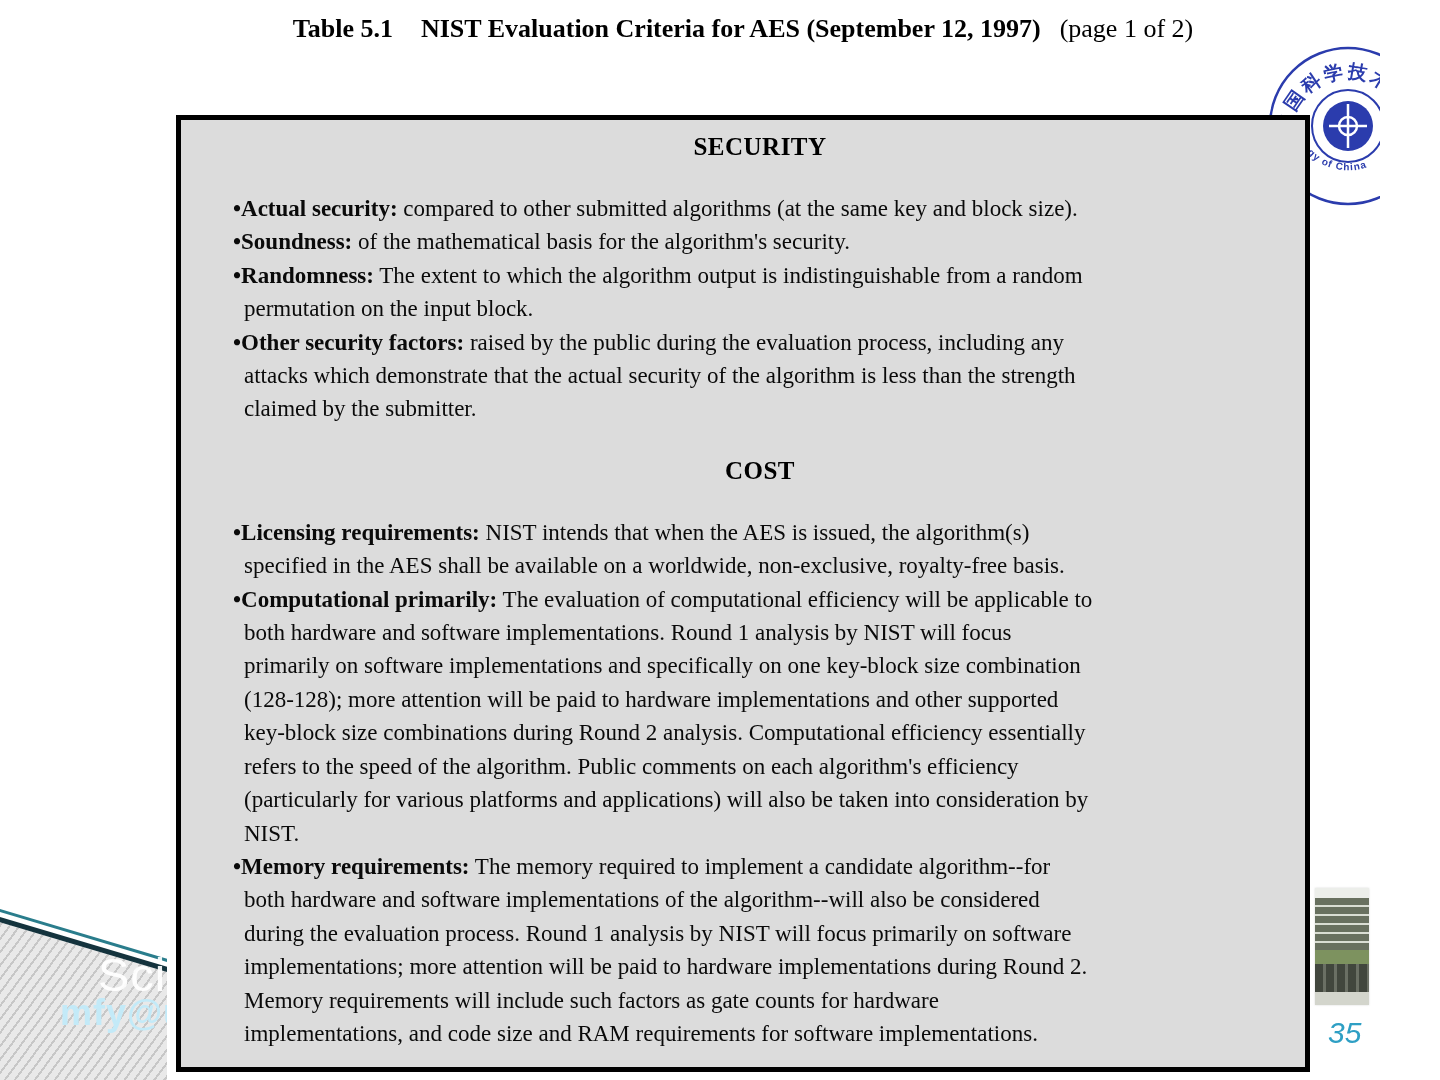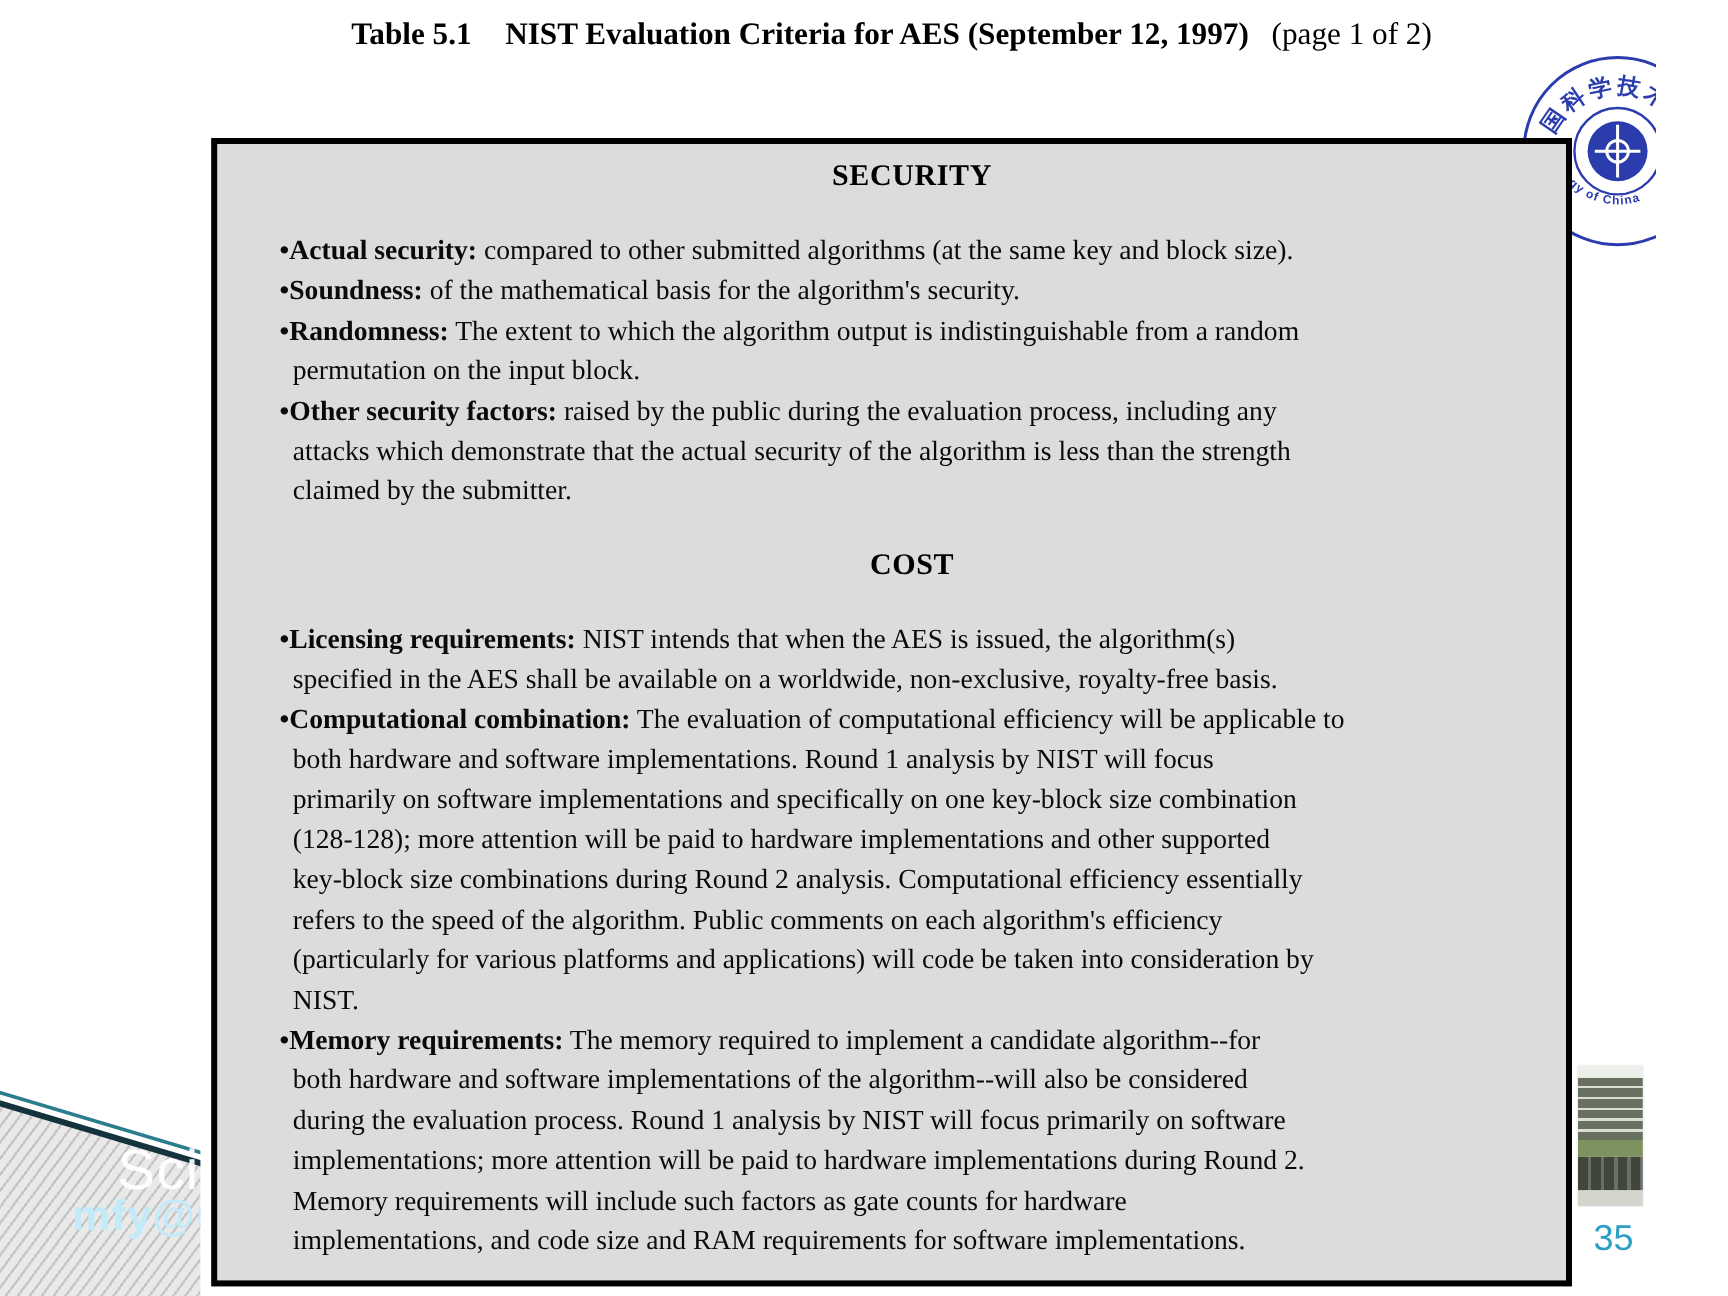--- a/index.html
+++ b/index.html
@@ -41,21 +41,21 @@
   .photo{position:absolute;left:1315px;top:888px;width:54px;height:117px;z-index:2;
          box-shadow:0 0 2px rgba(0,0,0,.15);}
   .photo .sky{height:10px;background:#eceeea;}
   .photo .facade{height:52px;background:repeating-linear-gradient(180deg,#68705f 0 7px,#d9ddd3 7px 9px);}
   .photo .hedge{height:14px;background:#7d925f;}
   .photo .base{height:28px;background:repeating-linear-gradient(90deg,#41463d 0 8px,#6a6f64 8px 11px);}
   .photo .ground{height:13px;background:#d3d5cc;}
 
   
   .pagenum{position:absolute;left:1328px;top:1016px;font-family:"Liberation Sans",sans-serif;
-           font-size:30px;color:#2e9fc4;z-index:2;}
+           font-size:30px;color:#2e9fc4;z-index:2;font-style:italic;}
 
   
   .seal{position:absolute;left:1268px;top:38px;width:112px;height:176px;overflow:hidden;z-index:1;}
 </style>
 </head>
 <body>
 
 <div class="slide">
 
   <div class="seal">
@@ -102,27 +102,27 @@
             <div class="t-line t-cont">claimed by the submitter.</div>
           </div>
         </div>
         <div class="tbl-heading">COST</div>
         <div class="tbl-list">
           <div class="tbl-item">
             <div class="t-line t-first"><b>•Licensing requirements:</b> NIST intends that when the AES is issued, the algorithm(s)</div>
             <div class="t-line t-cont">specified in the AES shall be available on a worldwide, non-exclusive, royalty-free basis.</div>
           </div>
           <div class="tbl-item">
-            <div class="t-line t-first"><b>•Computational combination:</b> The evaluation of computational efficiency will be applicable to</div>
+            <div class="t-line t-first"><b>•Computational primarily:</b> The evaluation of computational efficiency will be applicable to</div>
             <div class="t-line t-cont">both hardware and software implementations. Round 1 analysis by NIST will focus</div>
             <div class="t-line t-cont">primarily on software implementations and specifically on one key-block size combination</div>
             <div class="t-line t-cont">(128-128); more attention will be paid to hardware implementations and other supported</div>
             <div class="t-line t-cont">key-block size combinations during Round 2 analysis. Computational efficiency essentially</div>
             <div class="t-line t-cont">refers to the speed of the algorithm. Public comments on each algorithm's efficiency</div>
-            <div class="t-line t-cont">(particularly for various platforms and applications) will code be taken into consideration by</div>
+            <div class="t-line t-cont">(particularly for various platforms and applications) will also be taken into consideration by</div>
             <div class="t-line t-cont">NIST.</div>
           </div>
           <div class="tbl-item">
             <div class="t-line t-first"><b>•Memory requirements:</b> The memory required to implement a candidate algorithm--for</div>
             <div class="t-line t-cont">both hardware and software implementations of the algorithm--will also be considered</div>
             <div class="t-line t-cont">during the evaluation process. Round 1 analysis by NIST will focus primarily on software</div>
             <div class="t-line t-cont">implementations; more attention will be paid to hardware implementations during Round 2.</div>
             <div class="t-line t-cont">Memory requirements will include such factors as gate counts for hardware</div>
             <div class="t-line t-cont">implementations, and code size and RAM requirements for software implementations.</div>
           </div>

